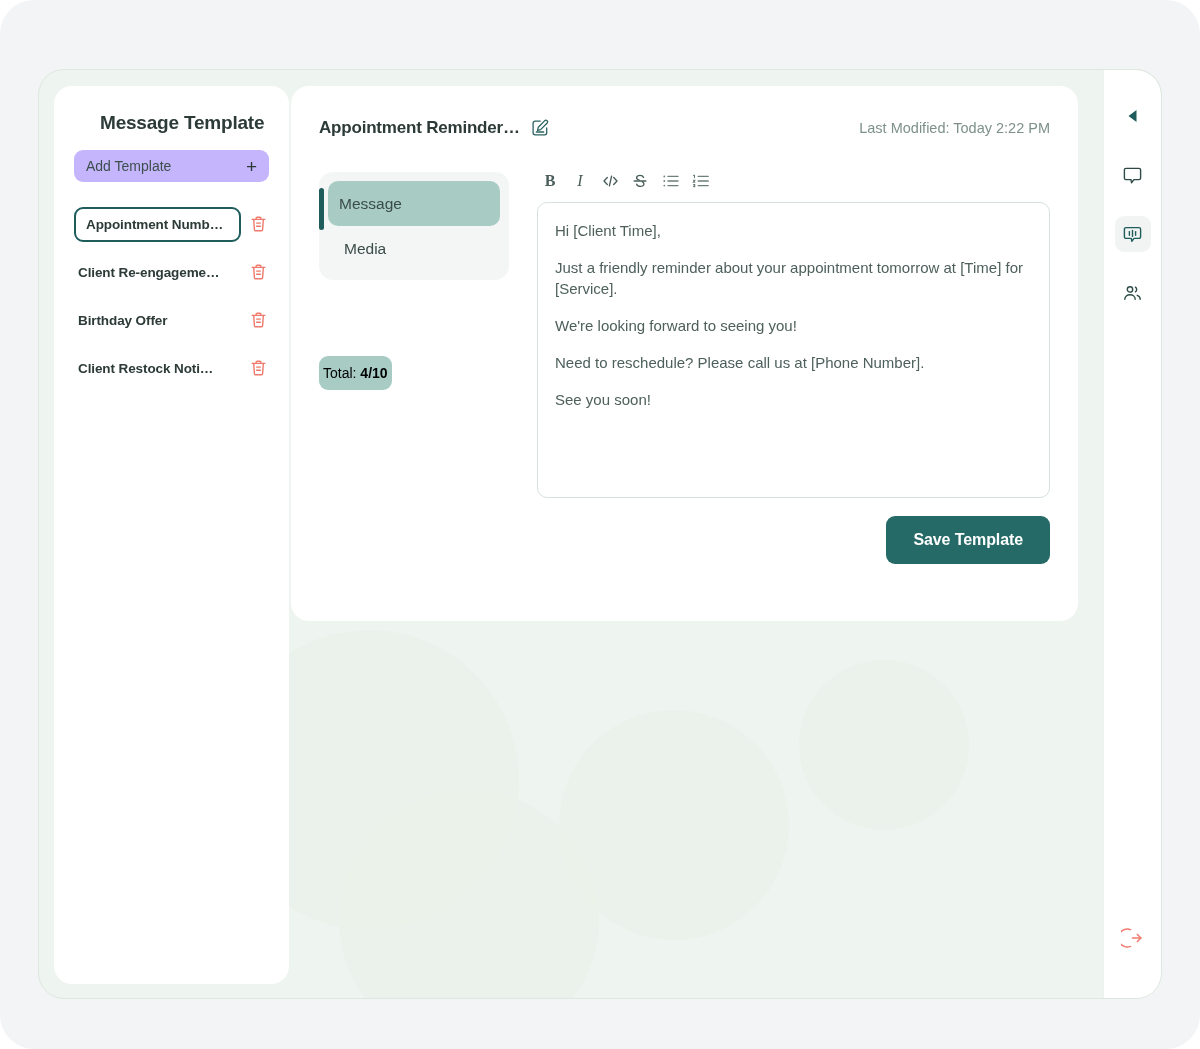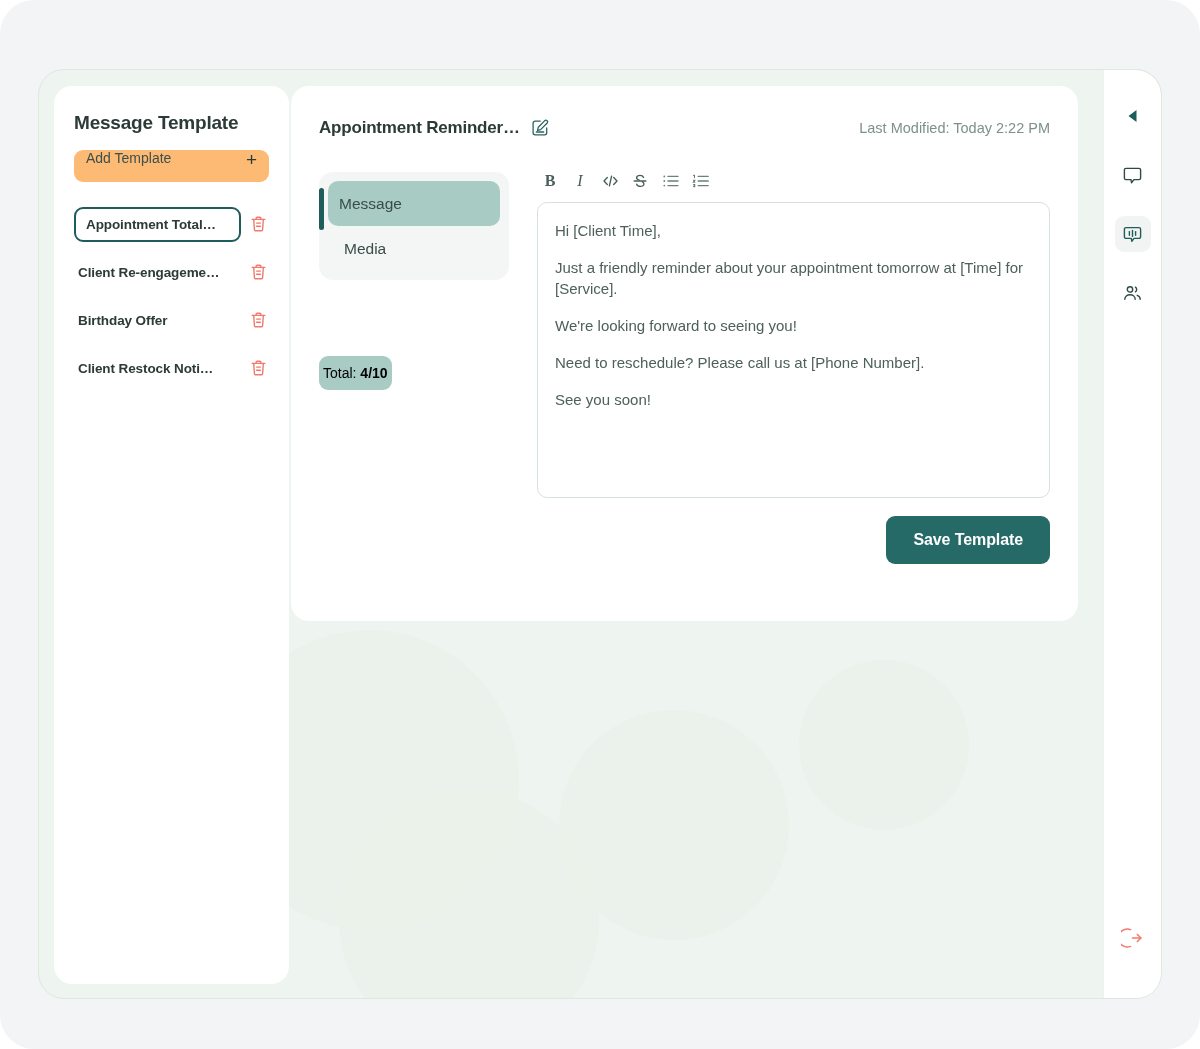--- a/index.html
+++ b/index.html
@@ -53,26 +53,27 @@
     background: #ffffff;
     border-radius: 18px;
     padding: 26px 20px 0 20px;
   }
   .sidebar-title {
     font-size: 19px;
     font-weight: 700;
     color: #2c3a38;
     letter-spacing: -.2px;
     margin-bottom: 16px;
+    margin-left: 26px;
   }
   .add-template {
     display: flex;
-    align-items: flex-start;
+    align-items: center;
     justify-content: space-between;
-    background: #fdba74;
+    background: #c4b5fd;
     border-radius: 9px;
     height: 32px;
     padding: 0 12px;
     margin-bottom: 18px;
     cursor: pointer;
   }
   .add-template .label {
     font-size: 14px;
     color: #3d4f4c;
   }
@@ -275,21 +276,21 @@
       <div class="sidebar-title">Message Template</div>
 
       <div class="add-template">
         <span class="label">Add Template</span>
         <span class="plus">+</span>
       </div>
 
       <div class="tpl-list">
 
         <div class="tpl-row active">
-          <div class="tpl-name">Appointment Total…</div>
+          <div class="tpl-name">Appointment Number…</div>
           <div class="trash-btn">
             <svg width="17" height="18" viewBox="0 0 17 18" fill="none" stroke="#ef7a6d" stroke-width="1.4" stroke-linecap="round" stroke-linejoin="round">
               <path d="M2.2 4.4h12.6"></path>
                 <path d="M6.2 4.4V3.1c0-.5.4-.9.9-.9h2.8c.5 0 .9.4.9.9v1.3"></path>
               <path d="M3.7 4.4l.7 10.4c0 .6.5 1 1 1h6.2c.5 0 1-.4 1-1l.7-10.4"></path>
               <path d="M6.6 8.1h3.8"></path>
                 <path d="M6.6 11.2h3.8"></path>
             </svg>
           </div>
         </div>

